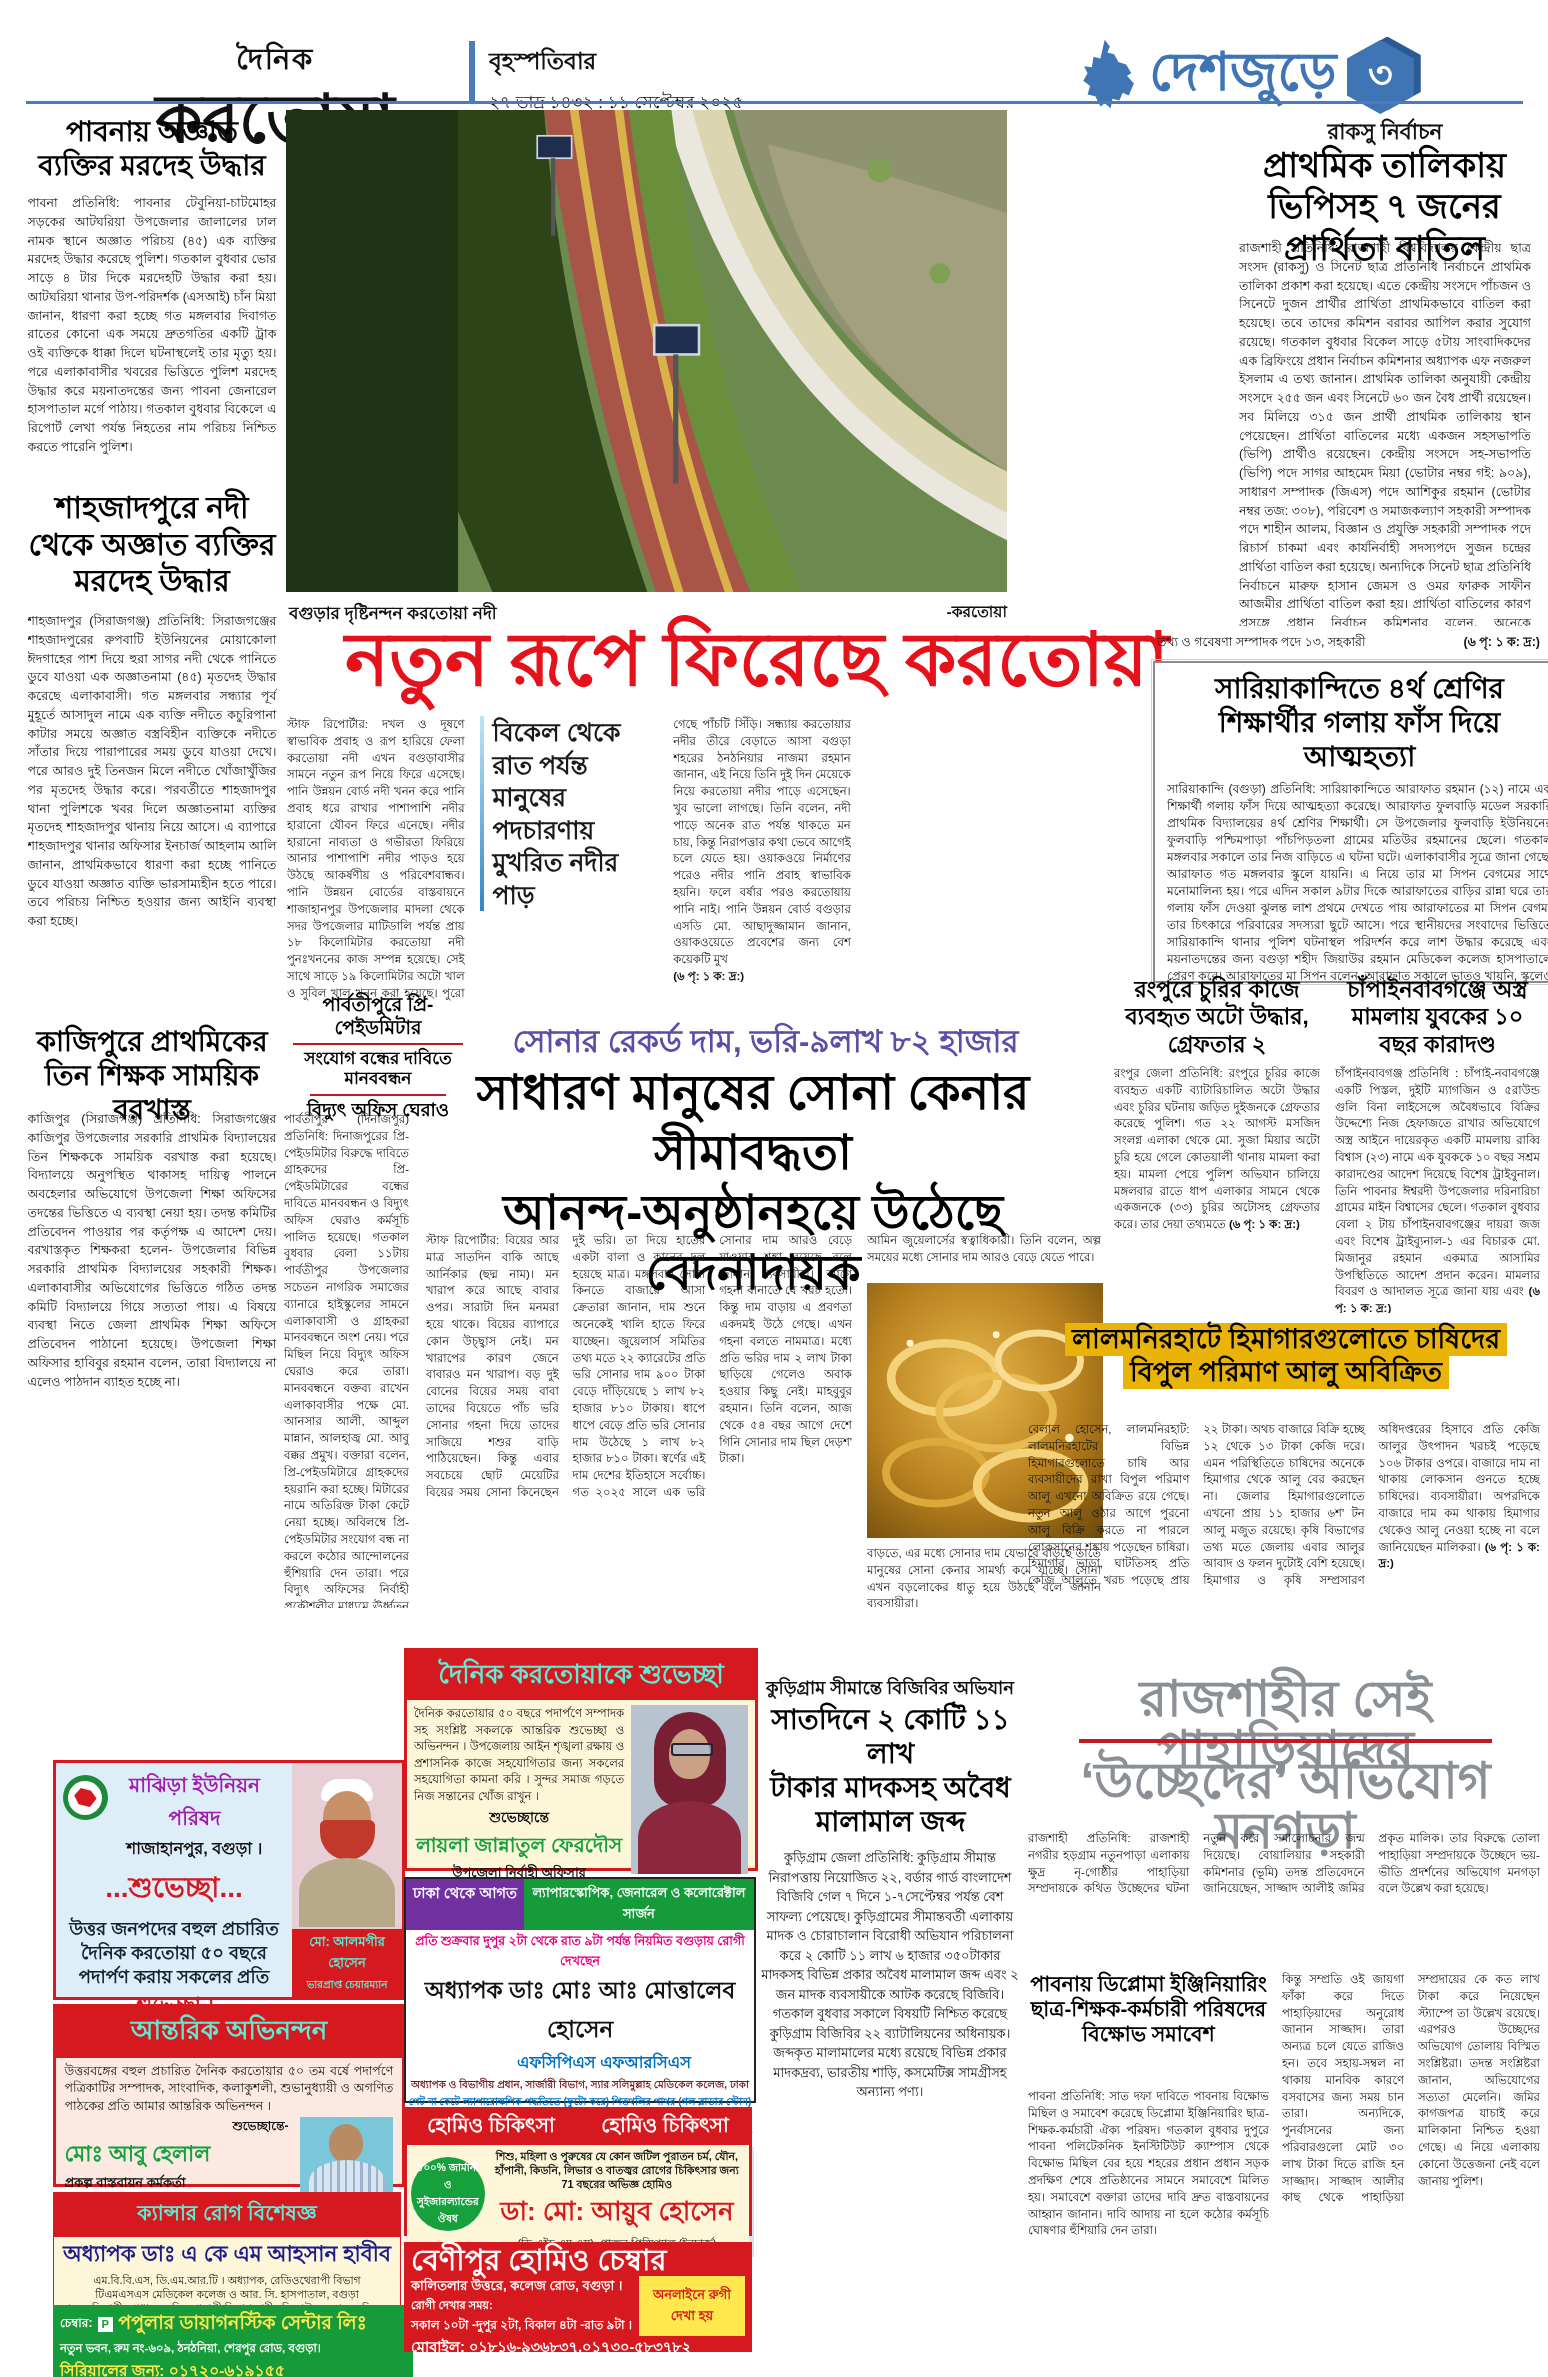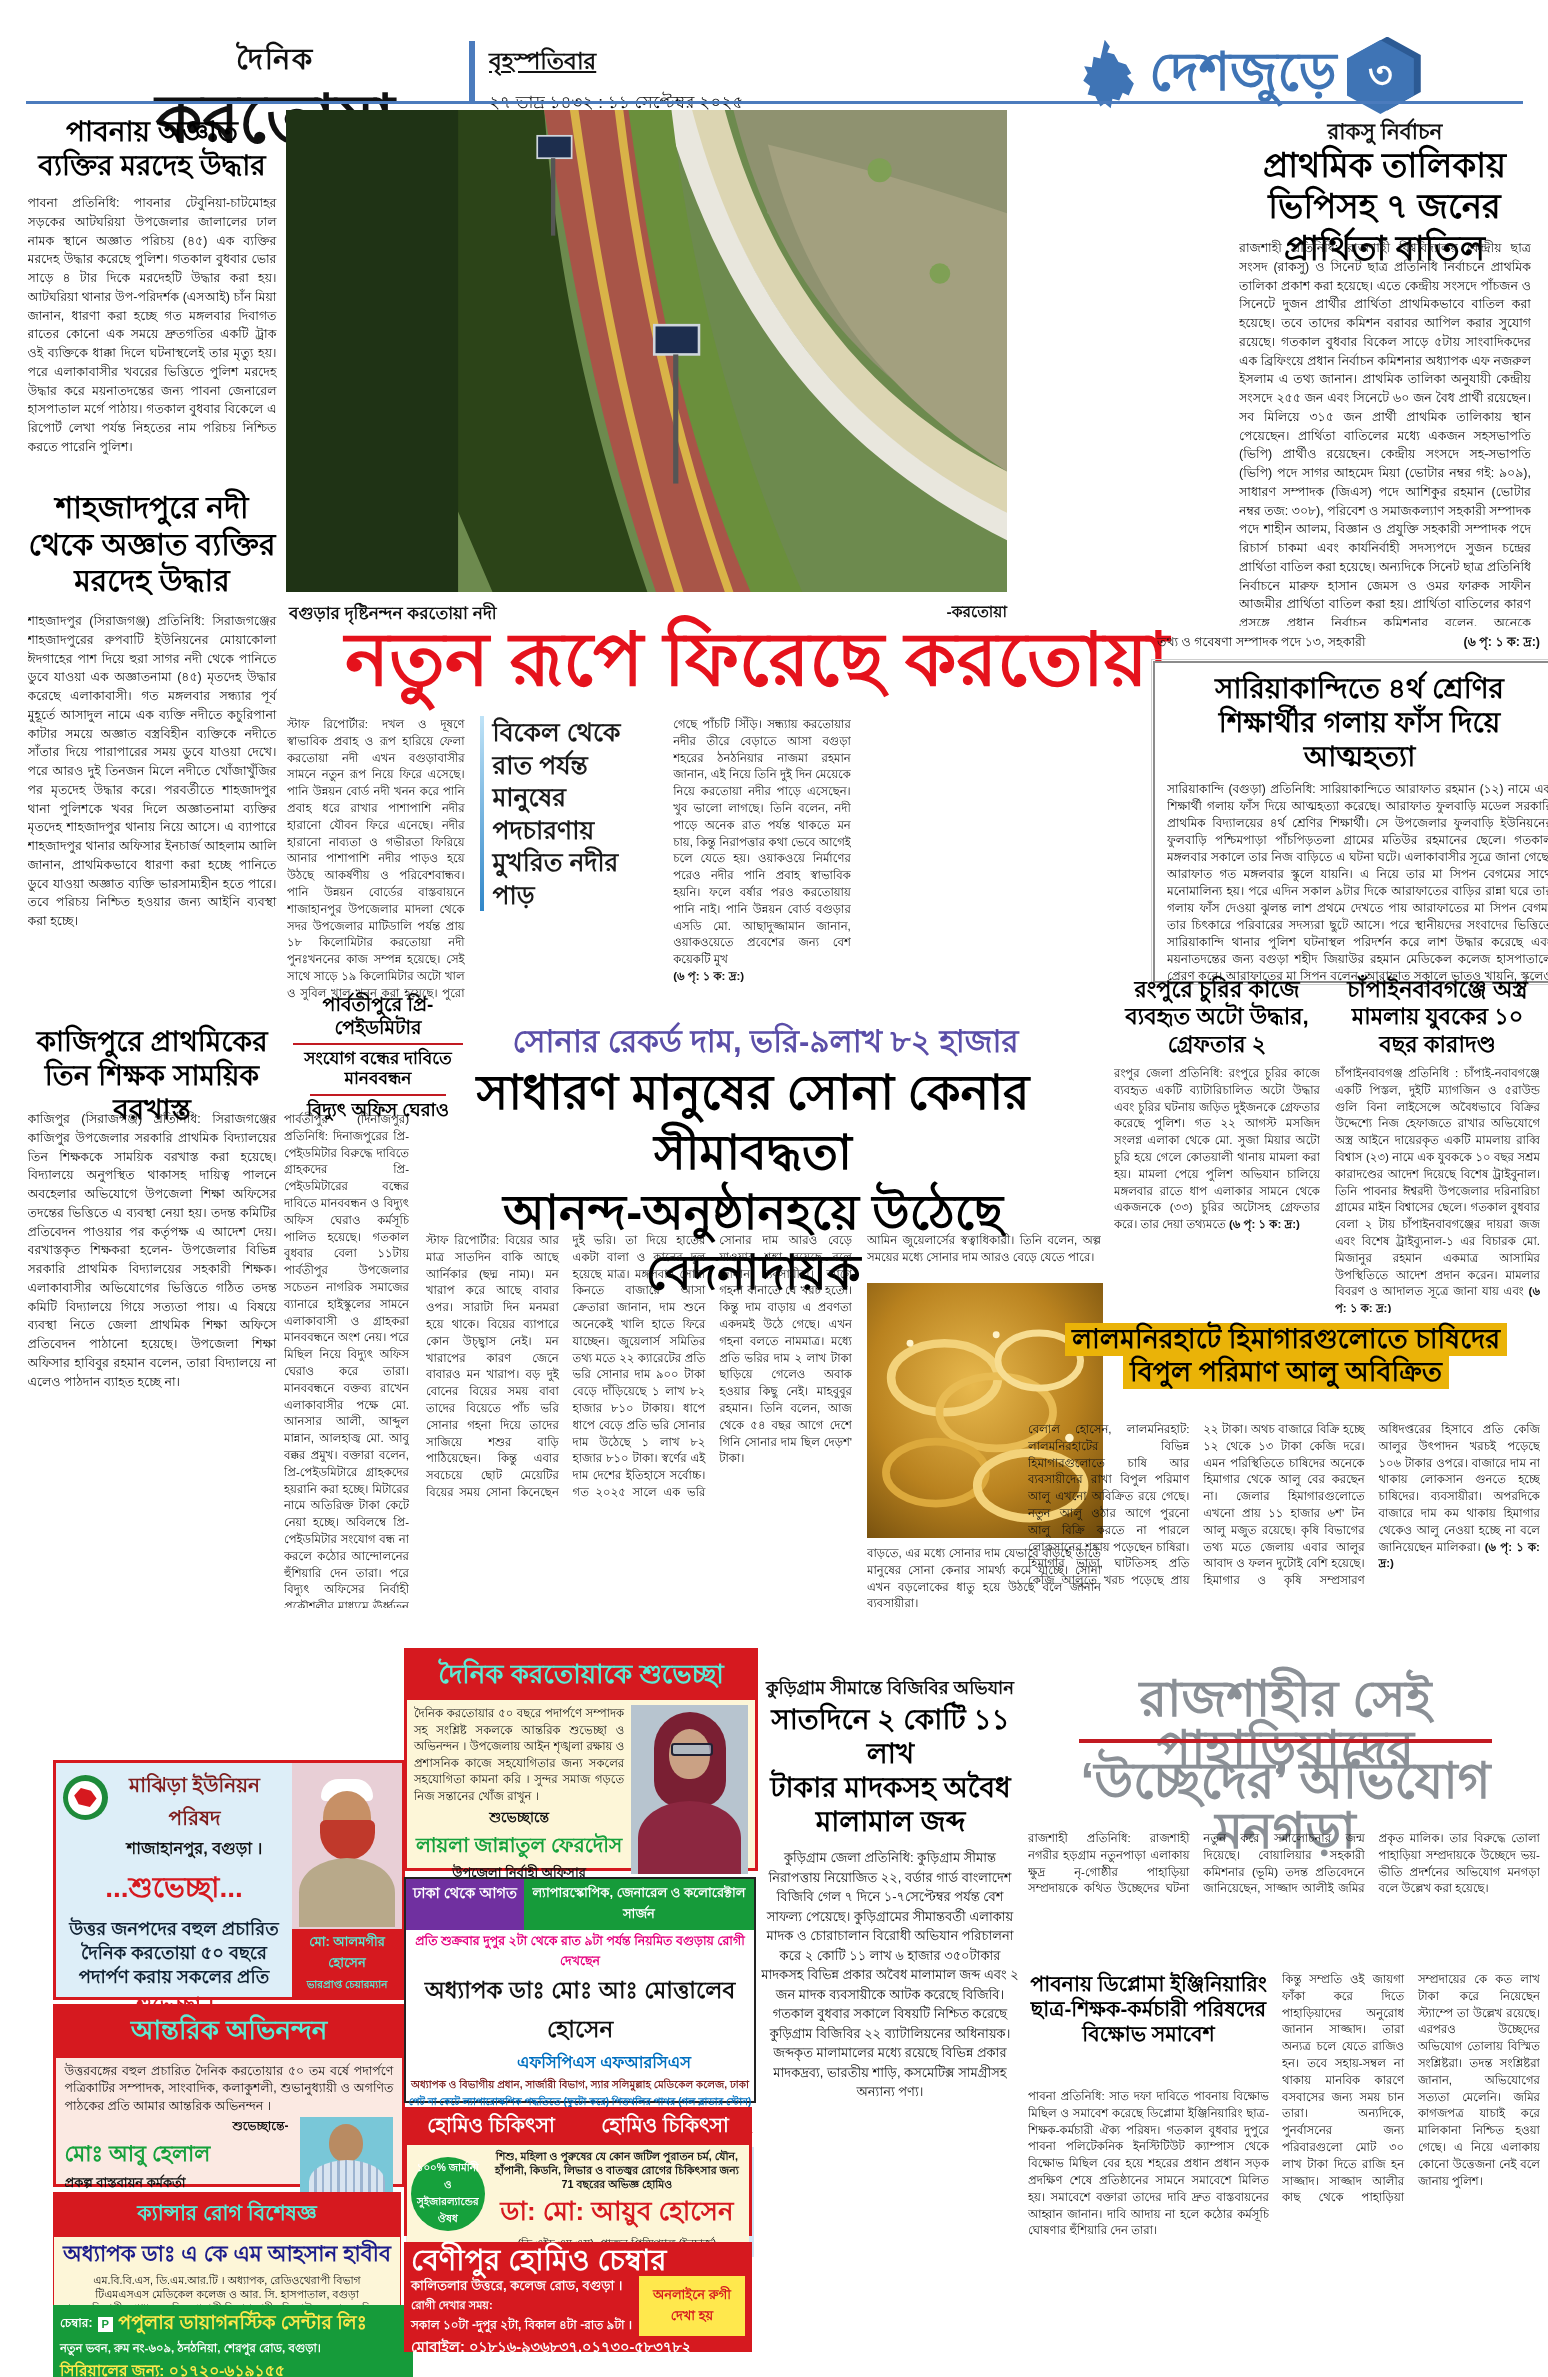--- a/index.html
+++ b/index.html
@@ -43,21 +43,21 @@
 <body>
 
 <div id="page">
 
   <div class="abs" style="left:103px;top:36px;width:344px;">
     <div class="brand-top c">দৈনিক</div>
     <div class="brand-main c">করতোয়া</div>
   </div>
   <div class="abs vbar" style="left:469px;top:41px;height:62px;"></div>
   <div class="abs" style="left:489px;top:43px;width:361px;">
-    <div class="b" style="font-size:23px;text-decoration:underline;">বৃহস্পতিবার</div>
+    <div class="b" style="font-size:23px;">বৃহস্পতিবার</div>
     <div style="font-size:17px;margin-top:6.9px;">২৭ ভাদ্র ১৪৩২ : ১১ সেপ্টেম্বর ২০২৫</div>
   </div>
   <div class="abs" style="left:1079px;top:31px;display:flex;align-items:center;gap:10.3px;">
     <span>
       <svg width="60" height="72" viewBox="0 0 70 84">
           <path fill="#3f74b5" d="M30 2l6 8-3 7 8 2 5 9 9 3 6 10-5 3 8 9-6 14-7-3-4 9-8-2-2 11-7-6-5 4-6-12-9-2 3-10-8-6 5-9-4-8 9 1 2-12 8 2z"></path>
         </svg>
     </span>
     <span class="b blue" style="font-size:53px;">দেশজুড়ে</span>
     <span style="position:relative;width:74px;height:77px;display:inline-block;">
@@ -204,21 +204,21 @@
   <div class="abs c headline" style="left:1028px;top:1971px;width:241px;font-size:20.6px;">পাবনায় ডিপ্লোমা ইঞ্জিনিয়ারিং ছাত্র-শিক্ষক-কর্মচারী পরিষদের বিক্ষোভ সমাবেশ</div>
   <div class="abs just body-sm" style="left:1028px;top:2088px;width:241px;height:243px;">পাবনা প্রতিনিধি: সাত দফা দাবিতে পাবনায় বিক্ষোভ মিছিল ও সমাবেশ করেছে ডিপ্লোমা ইঞ্জিনিয়ারিং ছাত্র-শিক্ষক-কর্মচারী ঐক্য পরিষদ। গতকাল বুধবার দুপুরে পাবনা পলিটেকনিক ইনস্টিটিউট ক্যাম্পাস থেকে বিক্ষোভ মিছিল বের হয়ে শহরের প্রধান প্রধান সড়ক প্রদক্ষিণ শেষে প্রতিষ্ঠানের সামনে সমাবেশে মিলিত হয়। সমাবেশে বক্তারা তাদের দাবি দ্রুত বাস্তবায়নের আহ্বান জানান। দাবি আদায় না হলে কঠোর কর্মসূচি ঘোষণার হুঁশিয়ারি দেন তারা।</div>
 
   <div class="abs adborder-red" style="left:53px;top:1760px;width:346px;height:234px;background:#ddeef8;display:flex;">
     <div style="flex:1;position:relative;padding:6.9px 8.6px;">
       <span style="position:absolute;left:6.9px;top:12px;width:45px;height:45px;border-radius:50%;background:#1d8a3a;display:flex;align-items:center;justify-content:center;">
         <span style="width:34px;height:34px;border-radius:50%;background:#fff;display:flex;align-items:center;justify-content:center;">
           <span style="width:22.4px;height:19px;background:#d6191f;clip-path:polygon(30% 0,75% 15%,100% 55%,70% 100%,20% 85%,0 40%);"></span>
         </span>
       </span>
-      <div class="c b" style="font-size:20px;color:#7f1d1d;margin-left:41px;">মাঝিড়া ইউনিয়ন পরিষদ</div>
+      <div class="c b" style="font-size:20px;color:#a21caf;margin-left:41px;">মাঝিড়া ইউনিয়ন পরিষদ</div>
       <div class="c b" style="font-size:16.3px;margin-left:41px;">শাজাহানপুর, বগুড়া ।</div>
       <div class="c b" style="font-size:28px;color:#d6191f;margin:3.4px 0;">...শুভেচ্ছা...</div>
       <div class="c b" style="font-size:18px;line-height:1.35;color:#123;">উত্তর জনপদের বহুল প্রচারিত দৈনিক করতোয়া ৫০ বছরে পদার্পণ করায় সকলের প্রতি</div>
       <div class="c b" style="font-size:20.6px;color:#d6191f;">শুভেচ্ছা ।</div>
       <div style="display:flex;justify-content:space-between;align-items:flex-end;margin-top:1.7px;">
         <span class="small">বিপি-২৪৭/২৫</span>
         <span class="b" style="font-size:14.6px;">শুভেচ্ছান্তে...</span>
       </div>
     </div>
     <div style="width:110px;display:flex;flex-direction:column;">

